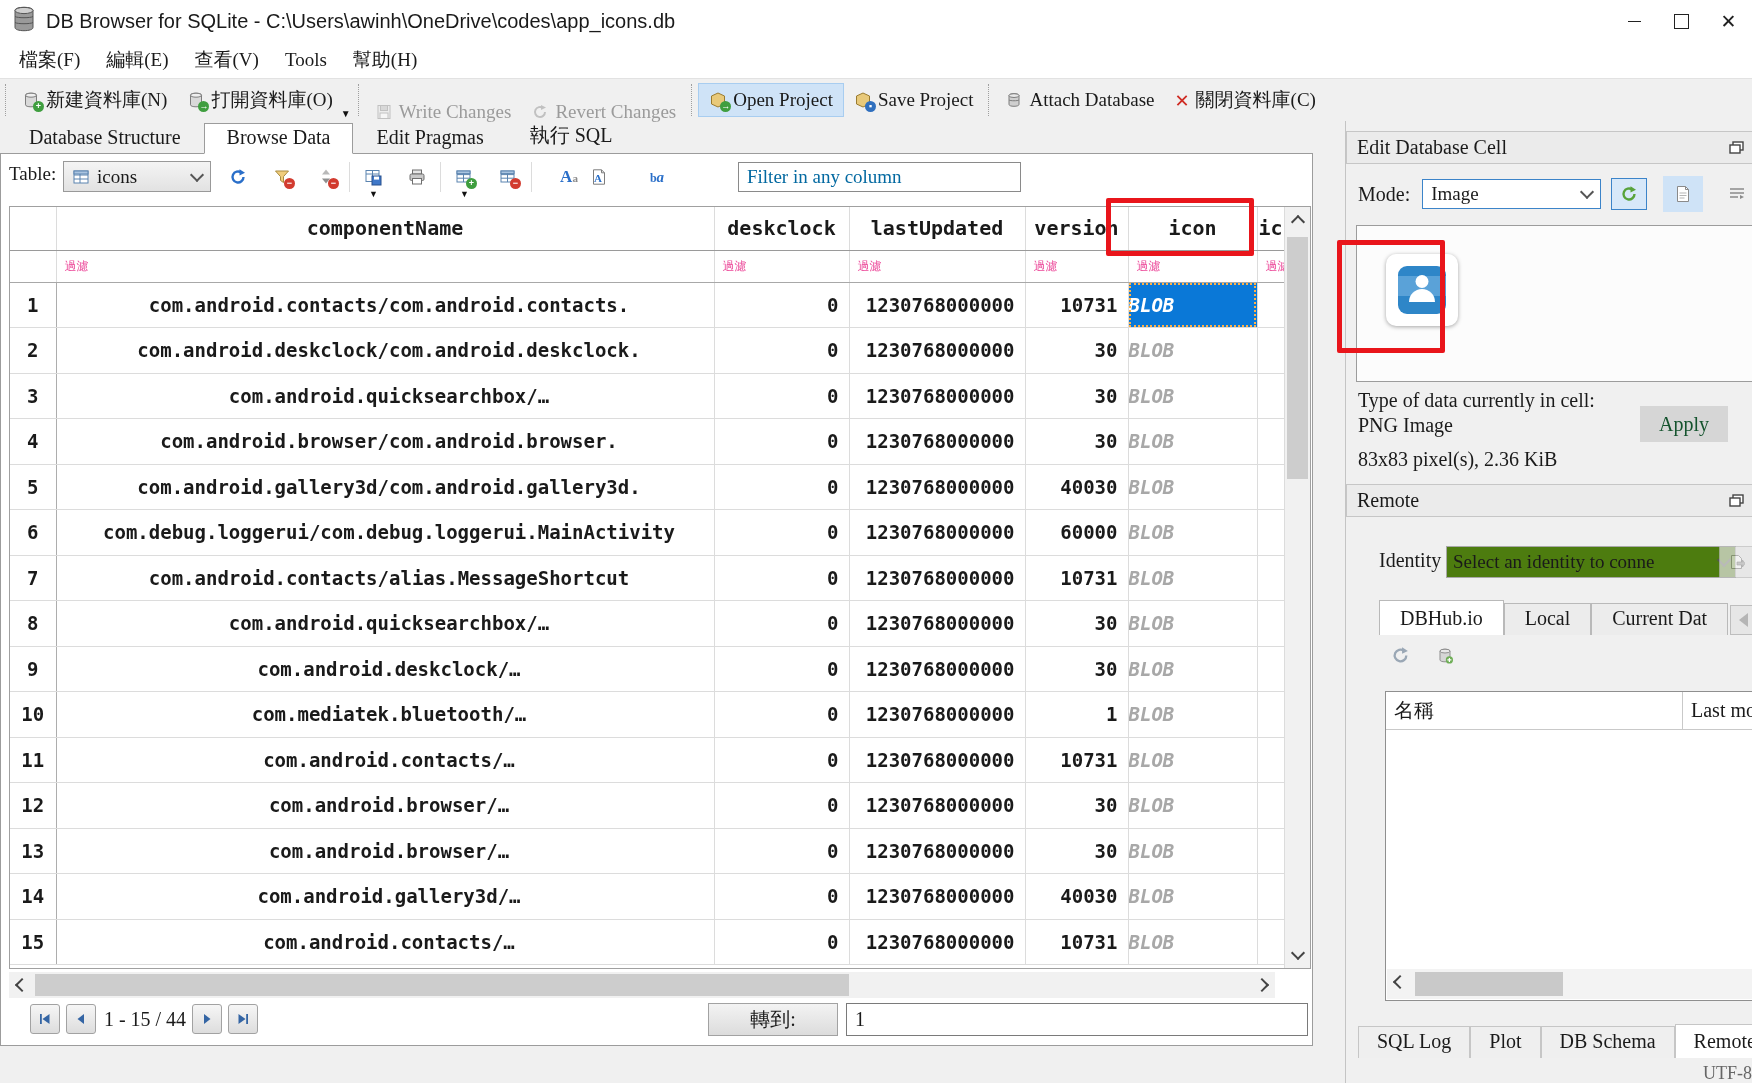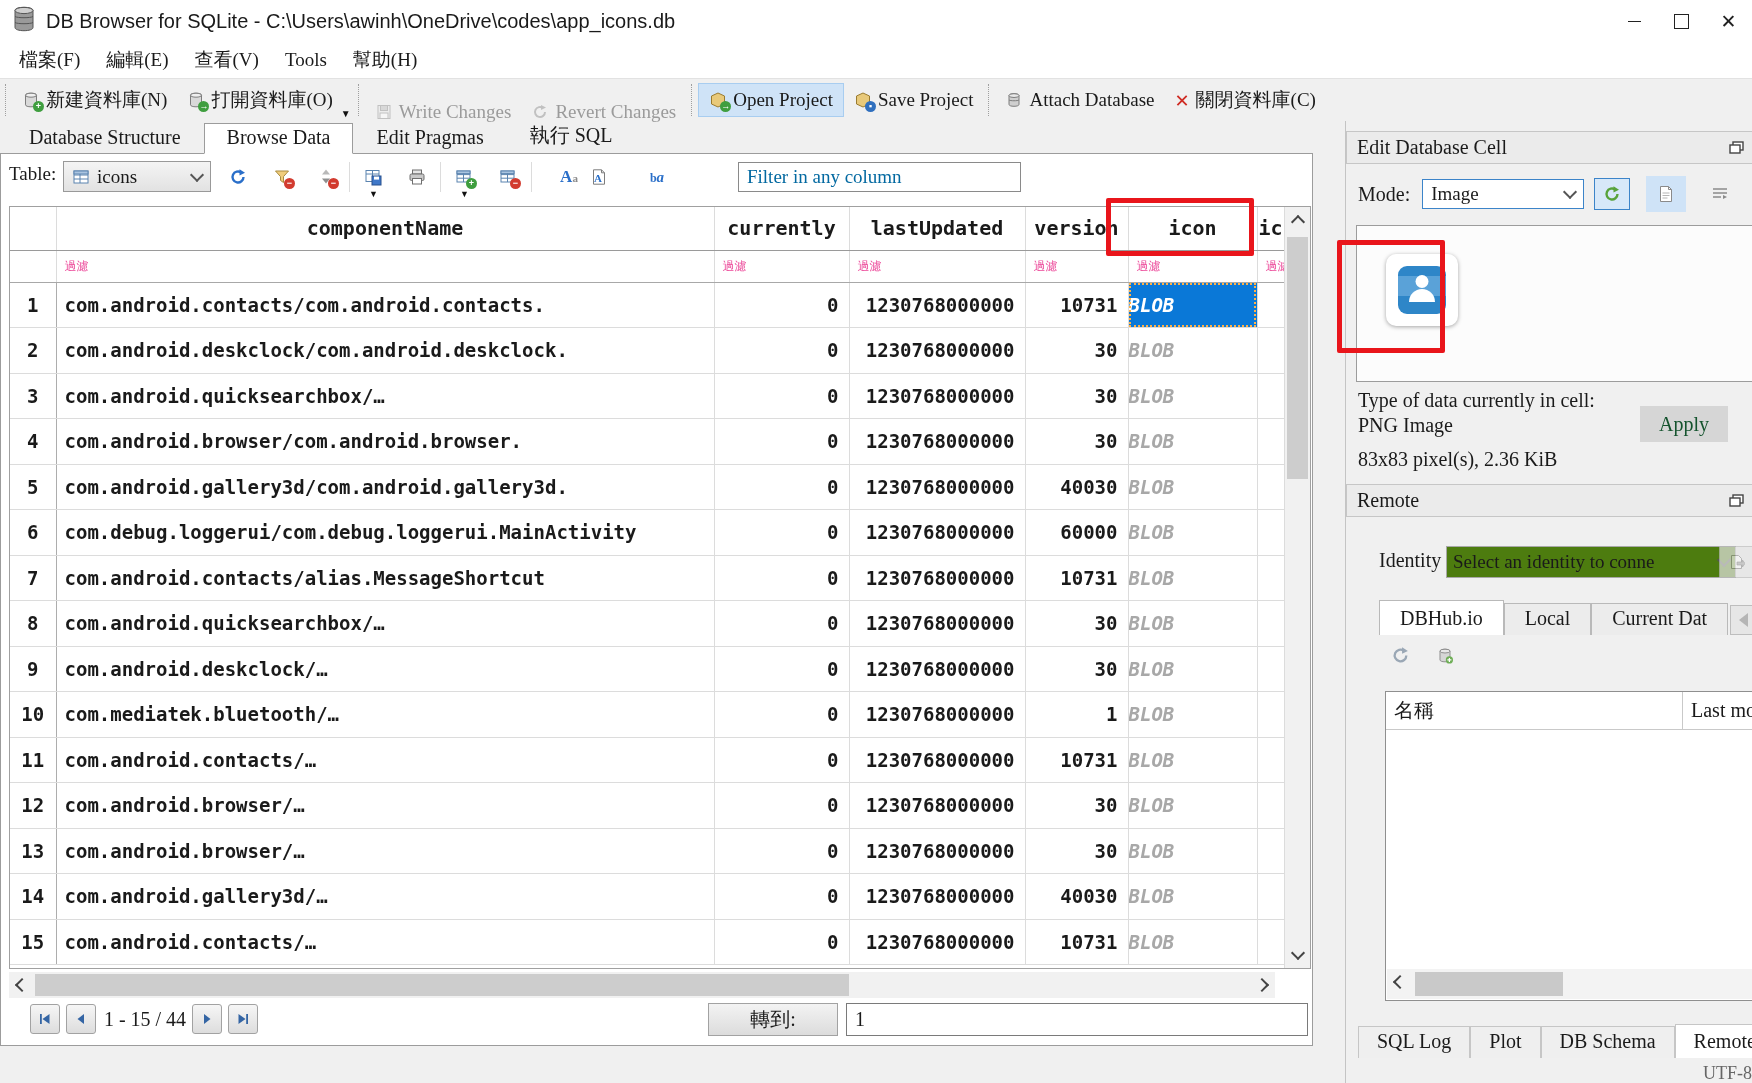--- a/index.html
+++ b/index.html
@@ -73,21 +73,21 @@
              border:1px solid #a0a0a0;box-sizing:border-box;background:#fff;}
   table.grid{border-collapse:collapse;table-layout:fixed;width:1274px;
              font-family:"DejaVu Sans Mono","Liberation Mono",monospace;}
   .grid th,.grid td{overflow:hidden;white-space:nowrap;box-sizing:border-box;
              border-right:1px solid #dcdcdc;border-bottom:1px solid #dcdcdc;padding:0;}
   .grid thead th{height:43px;font-size:20px;font-weight:bold;background:#fff;border-bottom:1px solid #9a9a9a;}
   .grid .frow td{height:32px;font-family:"Liberation Serif",serif;font-size:12px;color:#ec4899;
              padding-left:8px;border-bottom:1px solid #a8a8a8;background:#fff;}
   .grid tbody td{height:45.5px;font-size:19px;font-weight:bold;}
   td.rownum{text-align:center;border-right:1px solid #adadad;font-size:19px;}
-  td.c-name{padding-left:8px;text-align:left;}
+  td.c-name{padding-left:8px;text-align:center;}
   td.num{padding-right:10px;text-align:right;}
   td.blob{font-style:italic;color:#a8a8a8;}
   td.blob.selcell{background:#0a78d7;color:#fff;outline:2px dotted #ffb24a;outline-offset:-3px;}
   td.extra{border-right:none;}
 
   
   .vscroll{position:absolute;top:0;right:0;width:26px;height:761px;background:#f1f1f1;border-left:1px solid #dcdcdc;box-sizing:border-box;}
   .vthumb{position:absolute;left:2px;right:2px;top:30px;height:242px;background:#cdcdcd;}
   .sarrow{position:absolute;left:0;width:26px;height:26px;display:flex;align-items:center;justify-content:center;}
   .chev-up{width:8px;height:8px;border-left:2px solid #444;border-top:2px solid #444;transform:rotate(45deg);margin-top:4px;}
@@ -108,21 +108,21 @@
         background:linear-gradient(#f3f3f3,#dcdcdc);display:flex;align-items:center;justify-content:center;font-size:20px;}
   .goto-input{position:absolute;left:830px;top:3px;width:462px;height:33px;box-sizing:border-box;border:1px solid #7a7a7a;
         background:#fff;font-size:20px;display:flex;align-items:center;padding-left:8px;}
 
   
   .dock-title{position:absolute;left:0;right:0;height:33px;background:#ebebeb;border:1px solid #c6c6c6;
         box-sizing:border-box;display:flex;align-items:center;padding:0 10px;font-size:20px;}
   .dt-btns{margin-left:auto;display:flex;align-items:center;gap:16px;}
   .xglyph{font-family:"DejaVu Sans",sans-serif;font-size:16px;color:#222;}
   .ec-mode{position:absolute;top:57px;left:12px;right:0;height:32px;display:flex;align-items:center;font-size:20px;}
-  .mode-combo{width:162px;height:30px;box-sizing:border-box;border:1px solid #3c84c9;background:#fff;
+  .mode-combo{width:179px;height:30px;box-sizing:border-box;border:1px solid #3c84c9;background:#fff;
         display:flex;align-items:center;padding:0 8px;margin-left:12px;font-size:19px;}
   .mode-combo .chev{margin-left:auto;}
   .sqbtn{width:36px;height:32px;box-sizing:border-box;display:flex;align-items:center;justify-content:center;}
   .b-import{border:1px solid #3c84c9;background:#d7e8f9;margin-left:10px;}
   .b-doc{background:#cfe3f7;margin-left:16px;width:40px;height:36px;}
   .b-indent{margin-left:16px;}
   .overflow{margin-left:auto;margin-right:14px;font-size:21px;font-weight:bold;color:#333;}
   .ec-preview{position:absolute;top:104px;left:10px;width:418px;height:157px;box-sizing:border-box;
         border:1px solid #9c9c9c;background:#fcfcfc;}
   .appcard{position:absolute;left:29px;top:28px;width:72px;height:72px;background:#fff;border-radius:10px;
@@ -374,21 +374,21 @@
                 <col style="width:135px">
               <col style="width:176px">
                 <col style="width:103px">
                 <col style="width:129px">
                 <col style="width:27px">
             </colgroup>
             <thead>
               <tr>
                 <th></th>
                 <th>componentName</th>
-                <th>currently</th>
+                <th>deskclock</th>
                 <th>lastUpdated</th>
                 <th>version</th>
                 <th>icon</th>
                 <th>ic</th>
               </tr>
               <tr class="frow">
                 <td></td>
                 <td>過濾</td>
                 <td>過濾</td>
                 <td>過濾</td>

